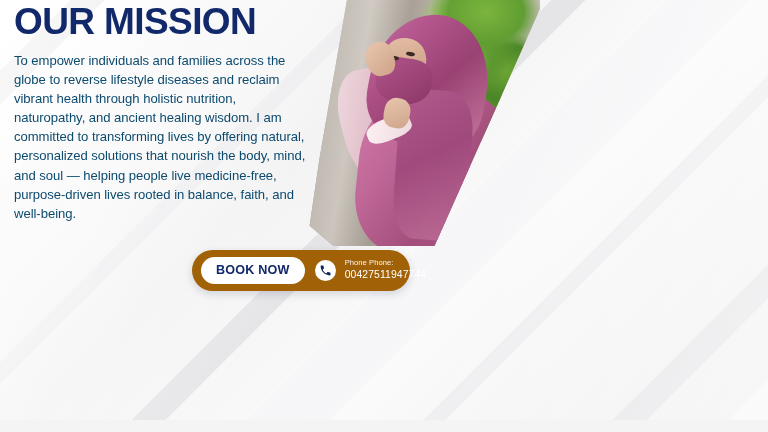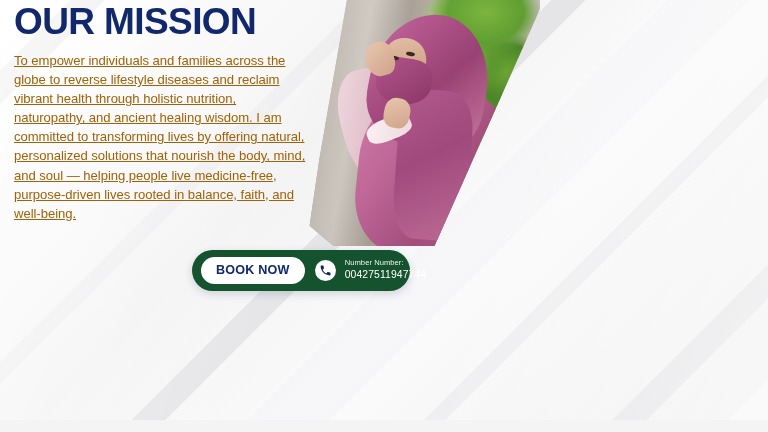--- a/index.html
+++ b/index.html
@@ -221,34 +221,33 @@
     font-weight: 700;
     letter-spacing: -0.6px;
     color: #11296b;
     white-space: nowrap;
   }
 
   .mission-body {
     margin-top: 9px;
     font-size: 13.1px;
     line-height: 19.1px;
-    color: #a16207;
+    color: #0c4a6e;
     width: 296px;
     letter-spacing: -0.05px;
-    text-decoration: underline;
   }
 
   
   .cta-bar {
     position: absolute;
     left: 192px;
     top: 250px;
     width: 218px;
     height: 41px;
-    background: #14532d;
+    background: #a16207;
     border-radius: 21px;
     display: flex;
     align-items: center;
     box-shadow: 0 3px 9px rgba(20,30,60,0.16);
   }
 
   .book-now {
     margin-left: 9px;
     background: #ffffff;
     color: #11296b;
@@ -328,18 +327,18 @@
   <div class="cta-bar">
     <button class="book-now">BOOK NOW</button>
 
     <span class="phone-icon">
       <svg width="13" height="13" viewBox="0 0 24 24" aria-hidden="true">
         <path d="M6.6 10.8c1.5 2.9 3.7 5.1 6.6 6.6l2.2-2.2c.3-.3.7-.4 1.1-.3 1.2.4 2.4.6 3.7.6.6 0 1 .4 1 1V20c0 .6-.4 1-1 1C10.7 21 3 13.3 3 3.9c0-.6.4-1 1-1h3.5c.6 0 1 .4 1 1 0 1.3.2 2.5.6 3.7.1.4 0 .8-.3 1.1l-2.2 2.1z" fill="#0e2457"></path>
       </svg>
     </span>
 
     <span class="phone-text">
-      <span class="phone-label">Number Number:</span>
+      <span class="phone-label">Phone Phone:</span>
       <span class="phone-number">00427511947744</span>
     </span>
   </div>
 
 </div>
 
 </body></html>

